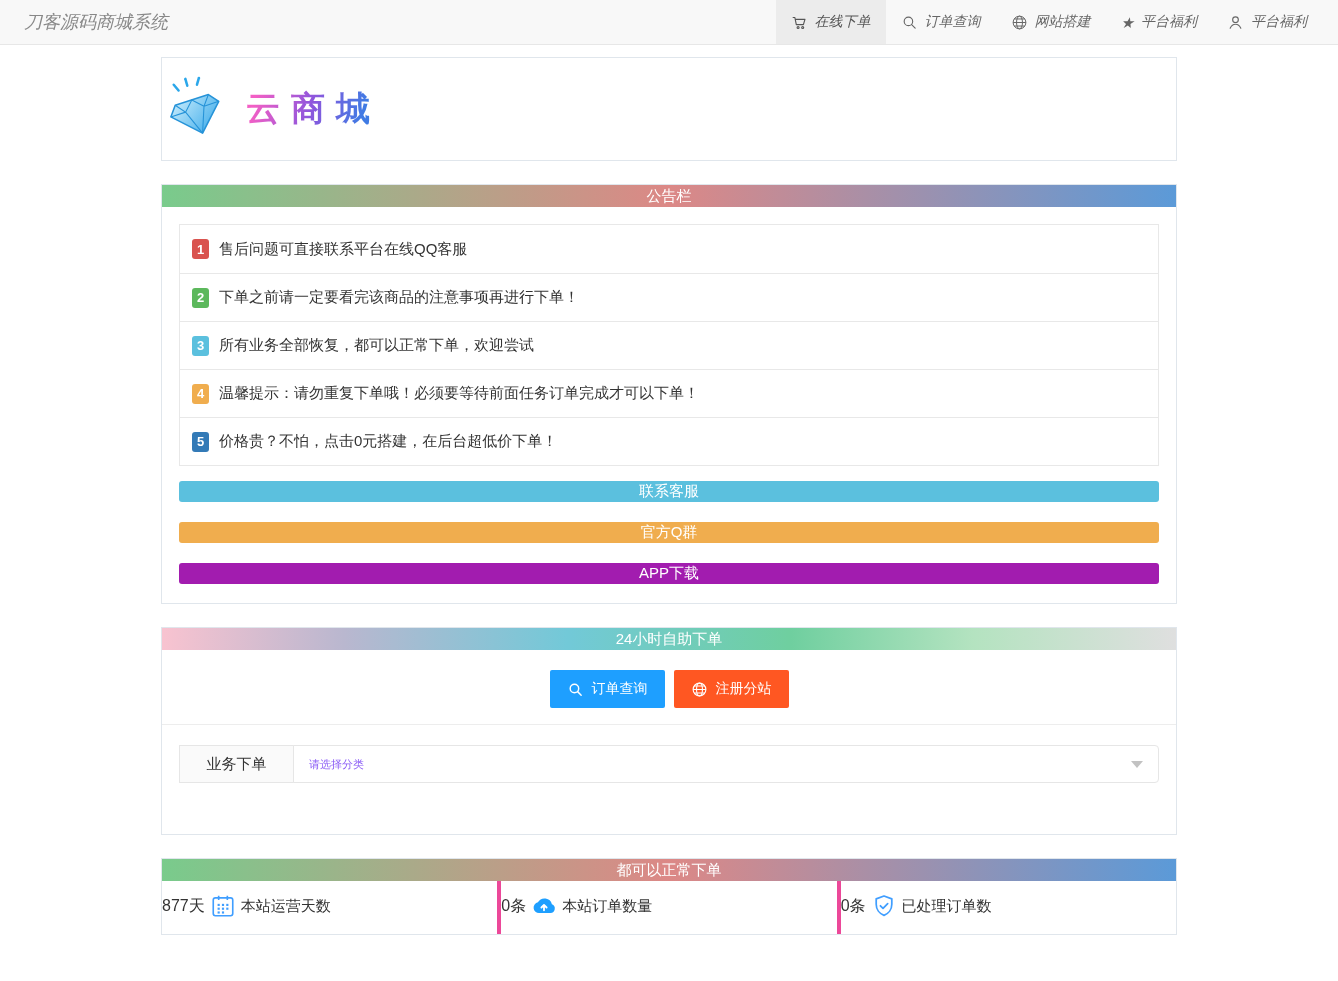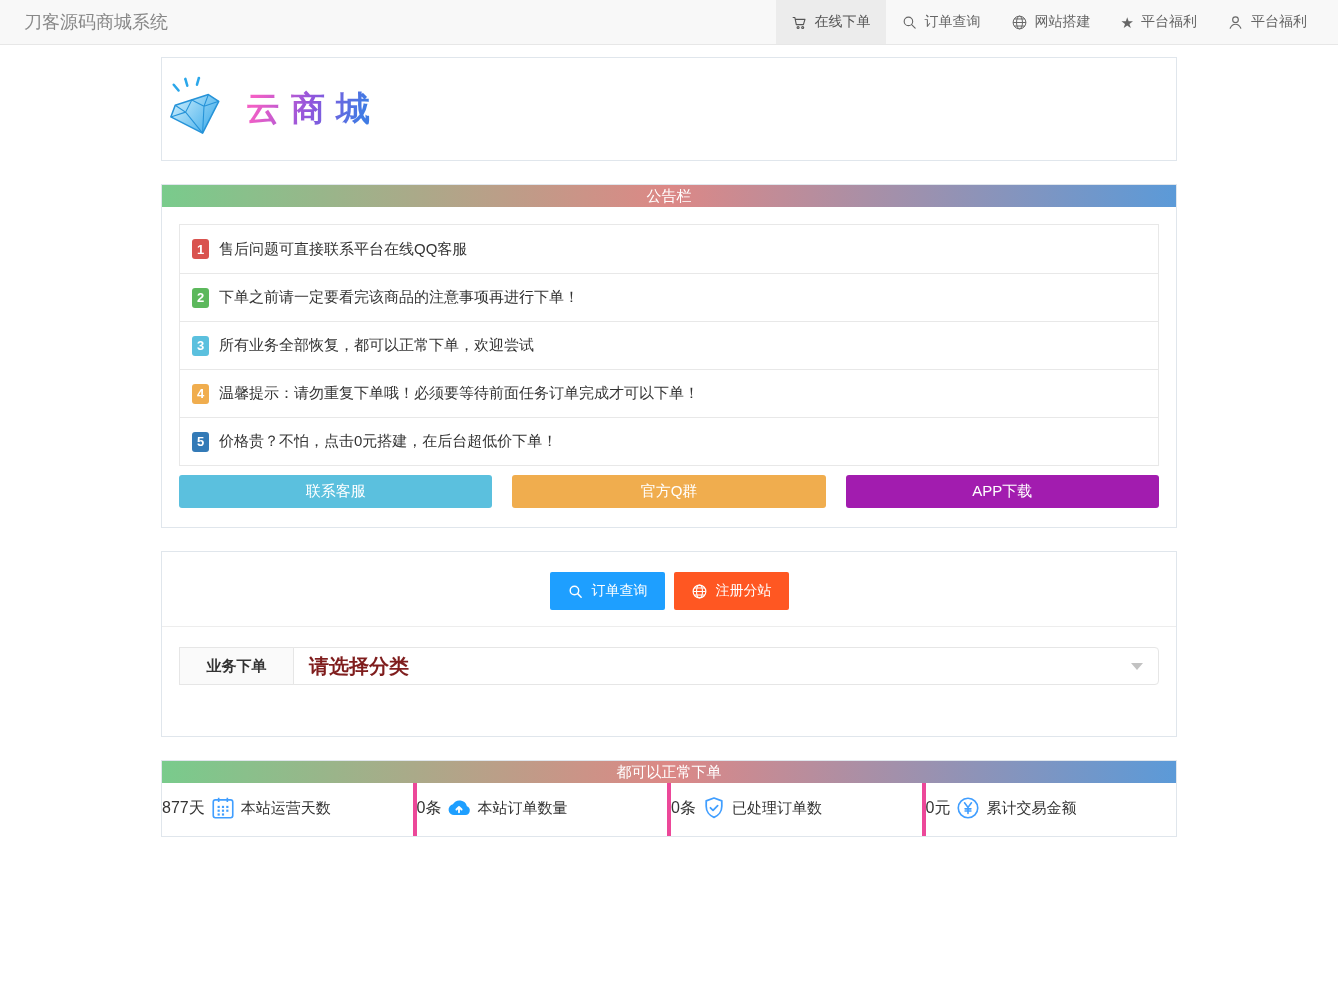--- a/index.html
+++ b/index.html
@@ -3,21 +3,21 @@
 <meta charset="utf-8">
 <style>
   * { box-sizing: border-box; }
   html,body { margin:0; padding:0; }
   body {
     width:1338px; min-height:981px; background:#fff;
     font-family:"Liberation Sans", sans-serif; color:#333;
   }
   
   .navbar { height:45px; background:#f8f8f8; border-bottom:1px solid #e7e7e7;
-            display:flex; align-items:stretch; justify-content:space-between; }
+            display:flex; align-items:stretch; justify-content:space-between;font-style:italic; }
   .brand { display:flex; align-items:center; padding:0 24px; font-size:18px; color:#888; }
   .nav { display:flex; margin-right:16px; }
   .nav-item { display:flex; align-items:center; gap:7px; padding:0 15px;
               font-size:14px; color:#666; cursor:pointer; }
   .nav-item.active { background:#ececec; color:#555; }
   .nav-item svg { width:17px; height:17px; display:block; }
   .nav-item .star-glyph { font-size:15px; color:#666; line-height:1; }
   
   .container { width:1016px; margin:0 auto; }
   .panel { border:1px solid #e0e6ec; background:#fff; }
@@ -33,38 +33,38 @@
   .mt23 { margin-top:23px; }
   
   .notice-body { padding:17px 17px 19px; }
   .notice-list { border:1px solid #e8e8e8; }
   .notice-item { height:48px; display:flex; align-items:center; padding:0 12px;
                  font-size:15px; color:#333; background:#fff; }
   .notice-item + .notice-item { border-top:1px solid #e8e8e8; }
   .badge { min-width:17px; height:20px; padding:0 3px; border-radius:3px; color:#fff;
            font-size:13px; font-weight:bold; display:flex; align-items:center;
            justify-content:center; margin-right:10px; flex:none; }
-  .btn-row { display:flex; gap:20px; margin-top:9px; }
+  .btn-row { display:flex; gap:20px; margin-top:15px;flex-direction:column; }
   .notice-btn { flex:1; height:33px; color:#fff; font-size:15px; display:flex;
                 align-items:center; justify-content:center; border:none;
                 border-radius:3px; cursor:pointer; font-family:inherit; }
   
   .order-actions { padding:20px 0 16px; display:flex; justify-content:center;
                    gap:9px; border-bottom:1px solid #ededed; }
   .order-btn { height:38px; padding:0 17px; display:flex; align-items:center; gap:8px;
                color:#fff; font-size:14px; border:none; border-radius:2px;
                cursor:pointer; font-family:inherit; }
   .order-btn svg { width:17px; height:17px; display:block; }
-  .order-form { padding:20px 17px 51px; display:flex;font-weight:bold; }
+  .order-form { padding:20px 17px 51px; display:flex; }
   .form-label { width:115px; height:38px; background:#fafafa; border:1px solid #e6e6e6;
                 display:flex; align-items:center; justify-content:center;
                 font-size:15px; color:#333; }
   .form-select { flex:1; height:38px; border:1px solid #e6e6e6; border-radius:0 4px 4px 0;
                  margin-left:-1px; display:flex; align-items:center; padding:0 15px;
-                 font-size:20px; color:#7f1d1d; position:relative; background:#fff;
+                 font-size:11px; color:#8b5cf6; position:relative; background:#fff;
                  cursor:pointer; }
   .caret { position:absolute; right:15px; top:15px; width:0; height:0;
            border-left:6px solid transparent; border-right:6px solid transparent;
            border-top:7px solid #c2c2c2; }
   
   .stats-row { display:flex; }
   .stat { flex:1; padding:12px 0 15px; display:flex; flex-direction:row;
           align-items:center; gap:5px; }
   .stat + .stat { border-left:4px solid #ec4899; }
   .stat-value { font-size:16px; color:#333; }
@@ -175,20 +175,21 @@
       </div>
       <div class="btn-row">
         <button class="notice-btn" style="background-color: rgb(91, 192, 222);">联系客服</button>
         <button class="notice-btn" style="background-color: rgb(240, 173, 78);">官方Q群</button>
         <button class="notice-btn" style="background-color: #a21caf;">APP下载</button>
       </div>
     </div>
   </section>
 
   <section class="panel mt23">
+    <div class="panel-head grad-b">24小时自助下单</div>
     <div class="order-actions">
       <button class="order-btn" style="background-color: rgb(30, 159, 255);">
         <span>
           <svg viewBox="0 0 24 24" fill="none" stroke="#fff" stroke-width="2" stroke-linecap="round">
             <circle cx="10.5" cy="10.5" r="6"></circle>
               <path d="M15 15l5 5"></path>
           </svg>
         </span>
         <span>订单查询</span>
       </button>
@@ -248,27 +249,17 @@
       <div class="stat">
         <span class="stat-value">0条</span>
         <span>
           <svg viewBox="0 0 24 24" fill="none" stroke="#409EFF" stroke-width="1.6" stroke-linecap="round" stroke-linejoin="round">
             <path d="M12 2.8l7.2 2.6v5c0 4.6-3 8.7-7.2 10.2C7.8 19.1 4.8 15 4.8 10.4v-5z"></path>
             <path d="M8.7 11.8l2.4 2.4 4.3-4.4"></path>
           </svg>
         </span>
         <span class="stat-label">已处理订单数</span>
       </div>
-      <div class="stat">
-        <span class="stat-value">0元</span>
-        <span>
-          <svg viewBox="0 0 24 24" fill="none" stroke="#409EFF" stroke-width="1.5" stroke-linecap="round">
-            <circle cx="12" cy="12" r="9"></circle>
-            <path d="M8.8 7.2l3.2 4.3 3.2-4.3M12 11.5V17M9.3 12.8h5.4M9.3 14.8h5.4"></path>
-          </svg>
-        </span>
-        <span class="stat-label">累计交易金额</span>
-      </div>
     </div>
   </section>
 
   <div class="page-end"></div>
 </div>
 
 </body></html>

